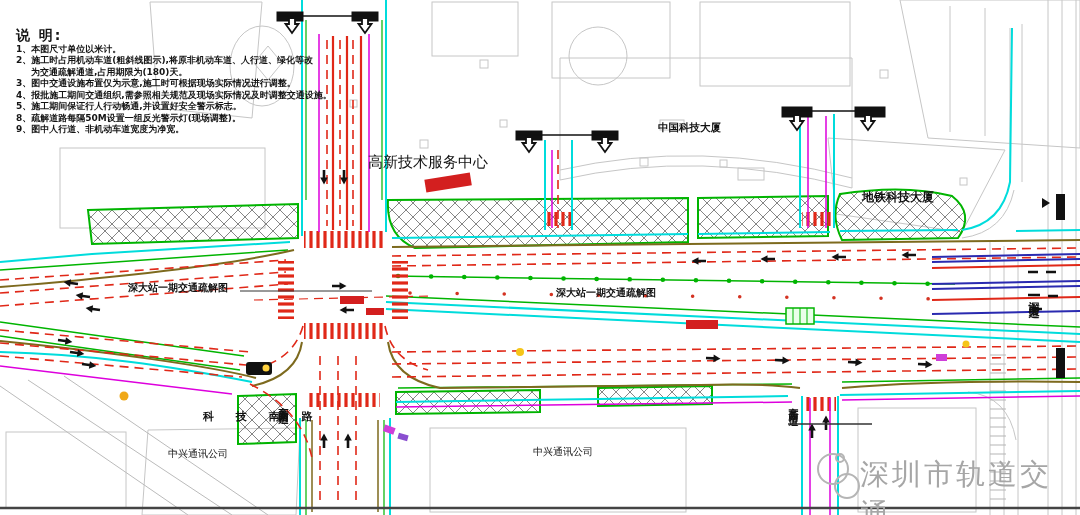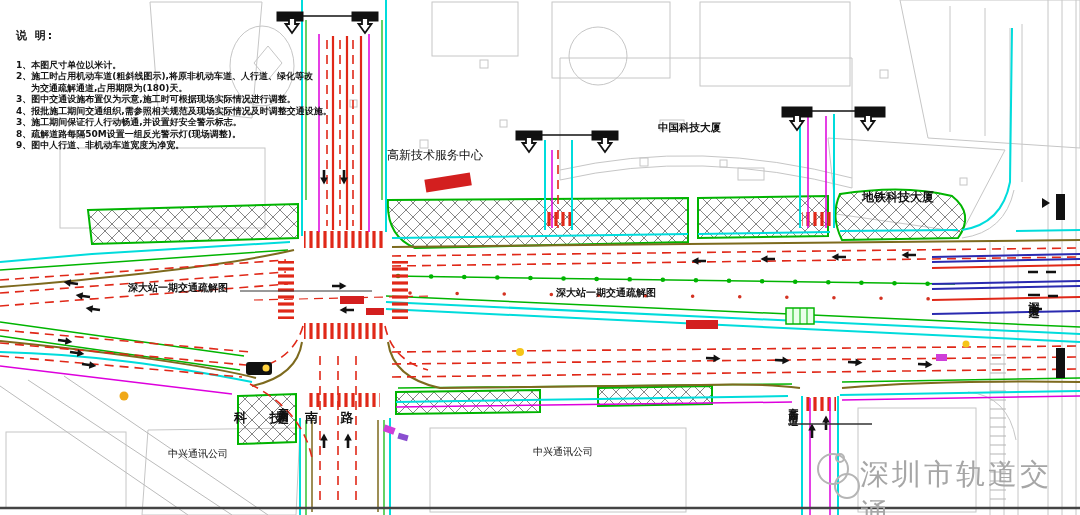--- a/index.html
+++ b/index.html
@@ -4,21 +4,21 @@
 <style>
   html,body{margin:0;padding:0;background:#fff;}
   .stage{position:relative;width:1080px;height:515px;background:#fff;overflow:hidden;
          font-family:"DejaVu Sans",sans-serif;}
   .stage svg{position:absolute;left:0;top:0;}
   .lbl{position:absolute;color:#111;white-space:nowrap;font-weight:700;}
   .lbl.light{font-weight:400;}
   .v{writing-mode:vertical-rl;text-orientation:upright;letter-spacing:2px;}
   .notes{position:absolute;left:16px;top:30px;color:#141414;font-size:9px;
          line-height:11.5px;font-weight:700;}
-  .notes .head{font-size:11px;margin-bottom:18px;letter-spacing:2px;}
+  .notes .head{font-size:14px;margin-bottom:2px;letter-spacing:2px;}
   .note-line{white-space:nowrap;}
   .note-line.indent{padding-left:15px;}
   .watermark{position:absolute;left:860px;top:455px;font-size:29px;color:#a6a6a6;
              letter-spacing:3px;font-weight:500;}
   .spaced{letter-spacing:9px;}
 </style>
 </head>
 <body>
 
 <div class="stage">
@@ -239,31 +239,31 @@
   </g>
 </svg>
 
   <div class="notes">
     <div class="head">说 明:</div>
     <div class="note-line">1、本图尺寸单位以米计。</div>
     <div class="note-line">2、施工时占用机动车道(粗斜线图示),将原非机动车道、人行道、绿化等改</div>
     <div class="note-line indent">为交通疏解通道,占用期限为(180)天。</div>
     <div class="note-line">3、图中交通设施布置仅为示意,施工时可根据现场实际情况进行调整。</div>
     <div class="note-line">4、报批施工期间交通组织,需参照相关规范及现场实际情况及时调整交通设施。</div>
-    <div class="note-line">3、施工期间保证行人行动畅通,并设置好安全警示标志。</div>
+    <div class="note-line">5、施工期间保证行人行动畅通,并设置好安全警示标志。</div>
     <div class="note-line">8、疏解道路每隔50M设置一组反光警示灯(现场调整)。</div>
     <div class="note-line">9、图中人行道、非机动车道宽度为净宽。</div>
   </div>
 
-  <div class="lbl light" style="left:368px;top:147px;font-size:12px;padding-left:19px;">高新技术服务中心</div>
+  <div class="lbl light" style="left:368px;top:153px;font-size:15px;">高新技术服务中心</div>
   <div class="lbl" style="left:658px;top:121px;font-size:10.5px;">中国科技大厦</div>
   <div class="lbl" style="left:862px;top:189px;font-size:12px;">地铁科技大厦</div>
   <div class="lbl" style="left:128px;top:281px;font-size:10px;">深大站一期交通疏解图</div>
   <div class="lbl" style="left:556px;top:286px;font-size:10px;">深大站一期交通疏解图</div>
-  <div class="lbl spaced" style="left:203px;top:409px;font-size:13px;margin-left:31px;">科 技 南 路</div>
+  <div class="lbl spaced" style="left:203px;top:409px;font-size:11px;">科 技 南 路</div>
   <div class="lbl light" style="left:168px;top:447px;font-size:10px;">中兴通讯公司</div>
   <div class="lbl light" style="left:533px;top:445px;font-size:10px;">中兴通讯公司</div>
   <div class="lbl v" style="left:277px;top:398px;font-size:10.5px;height:115px;">高新南四道</div>
   <div class="lbl v" style="left:786px;top:400px;font-size:10px;height:105px;">高新南一道</div>
   <div class="lbl v" style="left:1025px;top:292px;font-size:11px;height:100px;">深南大道</div>
   <div class="watermark">深圳市轨道交通</div>
 
 </div>
 
 </body></html>

